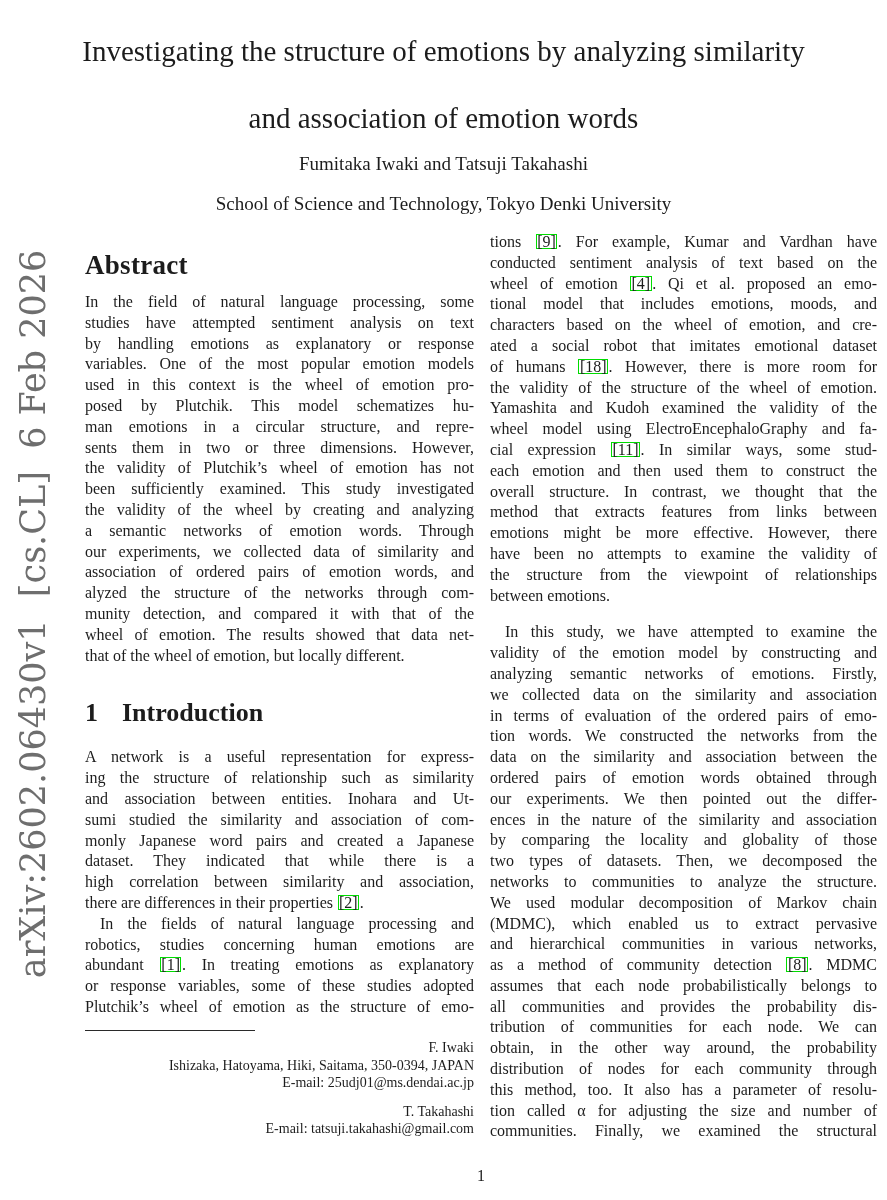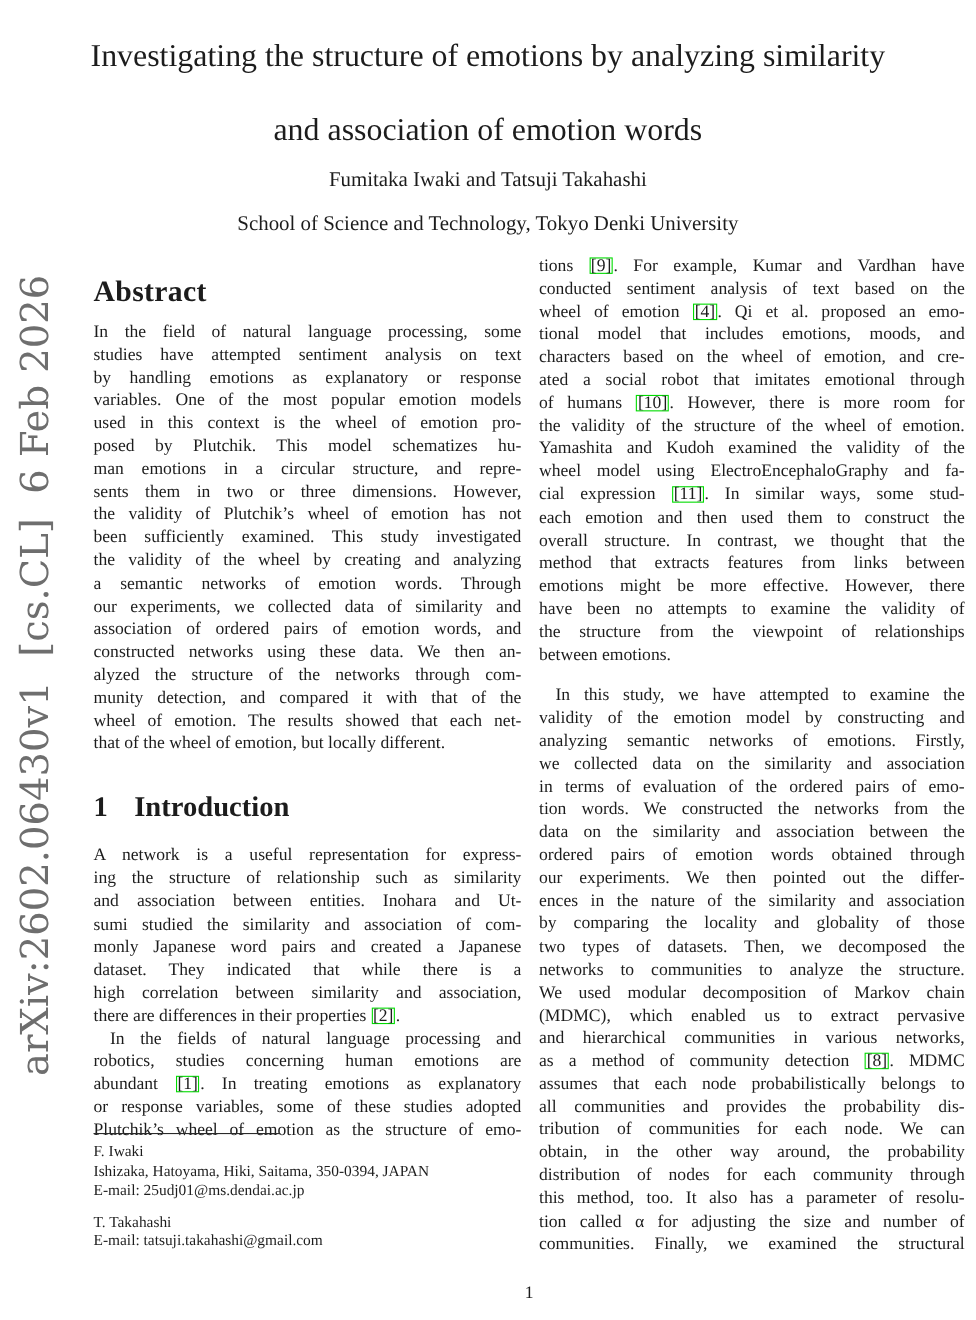--- a/index.html
+++ b/index.html
@@ -39,21 +39,21 @@
     line-height:13px;
     padding:0 0.5px;
     margin:0 0.5px;
     cursor:pointer;
   }
 
   
   .footnote { position:absolute; left:85px; top:1030px; width:389px; font-size:14px; line-height:17.5px; }
   .footnote-rule { width:170px; height:0; border-top:1.2px solid #2a2a2a; margin:0 0 8px 0; }
   .fn-group { margin:0 0 11px 0; }
-  .fn-line { white-space:nowrap; }
+  .fn-line { white-space:nowrap;text-align:right; }
 
   
   .pagenum { position:absolute; left:85px; top:1167px; width:792px; text-align:center; font-size:16px; }
 
   
   .watermark {
     position:absolute;
     left:-352px; top:594px;
     width:770px; height:40px;
     transform:rotate(-90deg);
@@ -91,24 +91,23 @@
         <div class="line">used in this context is the wheel of emotion pro-</div>
         <div class="line">posed by Plutchik. This model schematizes hu-</div>
         <div class="line">man emotions in a circular structure, and repre-</div>
         <div class="line">sents them in two or three dimensions. However,</div>
         <div class="line">the validity of Plutchik’s wheel of emotion has not</div>
         <div class="line">been sufficiently examined. This study investigated</div>
         <div class="line">the validity of the wheel by creating and analyzing</div>
         <div class="line">a semantic networks of emotion words. Through</div>
         <div class="line">our experiments, we collected data of similarity and</div>
         <div class="line">association of ordered pairs of emotion words, and</div>
-        <div class="line">constructed networks using these data. We then an-</div>
         <div class="line">alyzed the structure of the networks through com-</div>
         <div class="line">munity detection, and compared it with that of the</div>
-        <div class="line">wheel of emotion. The results showed that each net-</div>
+        <div class="line">wheel of emotion. The results showed that data net-</div>
         <div class="line lastline">that of the wheel of emotion, but locally different.</div>
       </div>
       <div class="h-section"><span class="sec-num">1</span><span>Introduction</span></div>
       <div class="para">
         <div class="line">A network is a useful representation for express-</div>
         <div class="line">ing the structure of relationship such as similarity</div>
         <div class="line">and association between entities. Inohara and Ut-</div>
         <div class="line">sumi studied the similarity and association of com-</div>
         <div class="line">monly Japanese word pairs and created a Japanese</div>
         <div class="line">dataset. They indicated that while there is a</div>
@@ -123,22 +122,22 @@
         <div class="line">Plutchik’s wheel of emotion as the structure of emo-</div>
       </div>
     </div>
   <div class="col col-right">
       <div class="para">
         <div class="line">tions <span class="cite">[9]</span>. For example, Kumar and Vardhan have</div>
         <div class="line">conducted sentiment analysis of text based on the</div>
         <div class="line">wheel of emotion <span class="cite">[4]</span>. Qi et al. proposed an emo-</div>
         <div class="line">tional model that includes emotions, moods, and</div>
         <div class="line">characters based on the wheel of emotion, and cre-</div>
-        <div class="line">ated a social robot that imitates emotional through</div>
-        <div class="line">of humans <span class="cite">[10]</span>. However, there is more room for</div>
+        <div class="line">ated a social robot that imitates emotional dataset</div>
+        <div class="line">of humans <span class="cite">[18]</span>. However, there is more room for</div>
         <div class="line">the validity of the structure of the wheel of emotion.</div>
         <div class="line">Yamashita and Kudoh examined the validity of the</div>
         <div class="line">wheel model using ElectroEncephaloGraphy and fa-</div>
         <div class="line">cial expression <span class="cite">[11]</span>. In similar ways, some stud-</div>
         <div class="line">each emotion and then used them to construct the</div>
         <div class="line">overall structure. In contrast, we thought that the</div>
         <div class="line">method that extracts features from links between</div>
         <div class="line">emotions might be more effective. However, there</div>
         <div class="line">have been no attempts to examine the validity of</div>
         <div class="line">the structure from the viewpoint of relationships</div>

